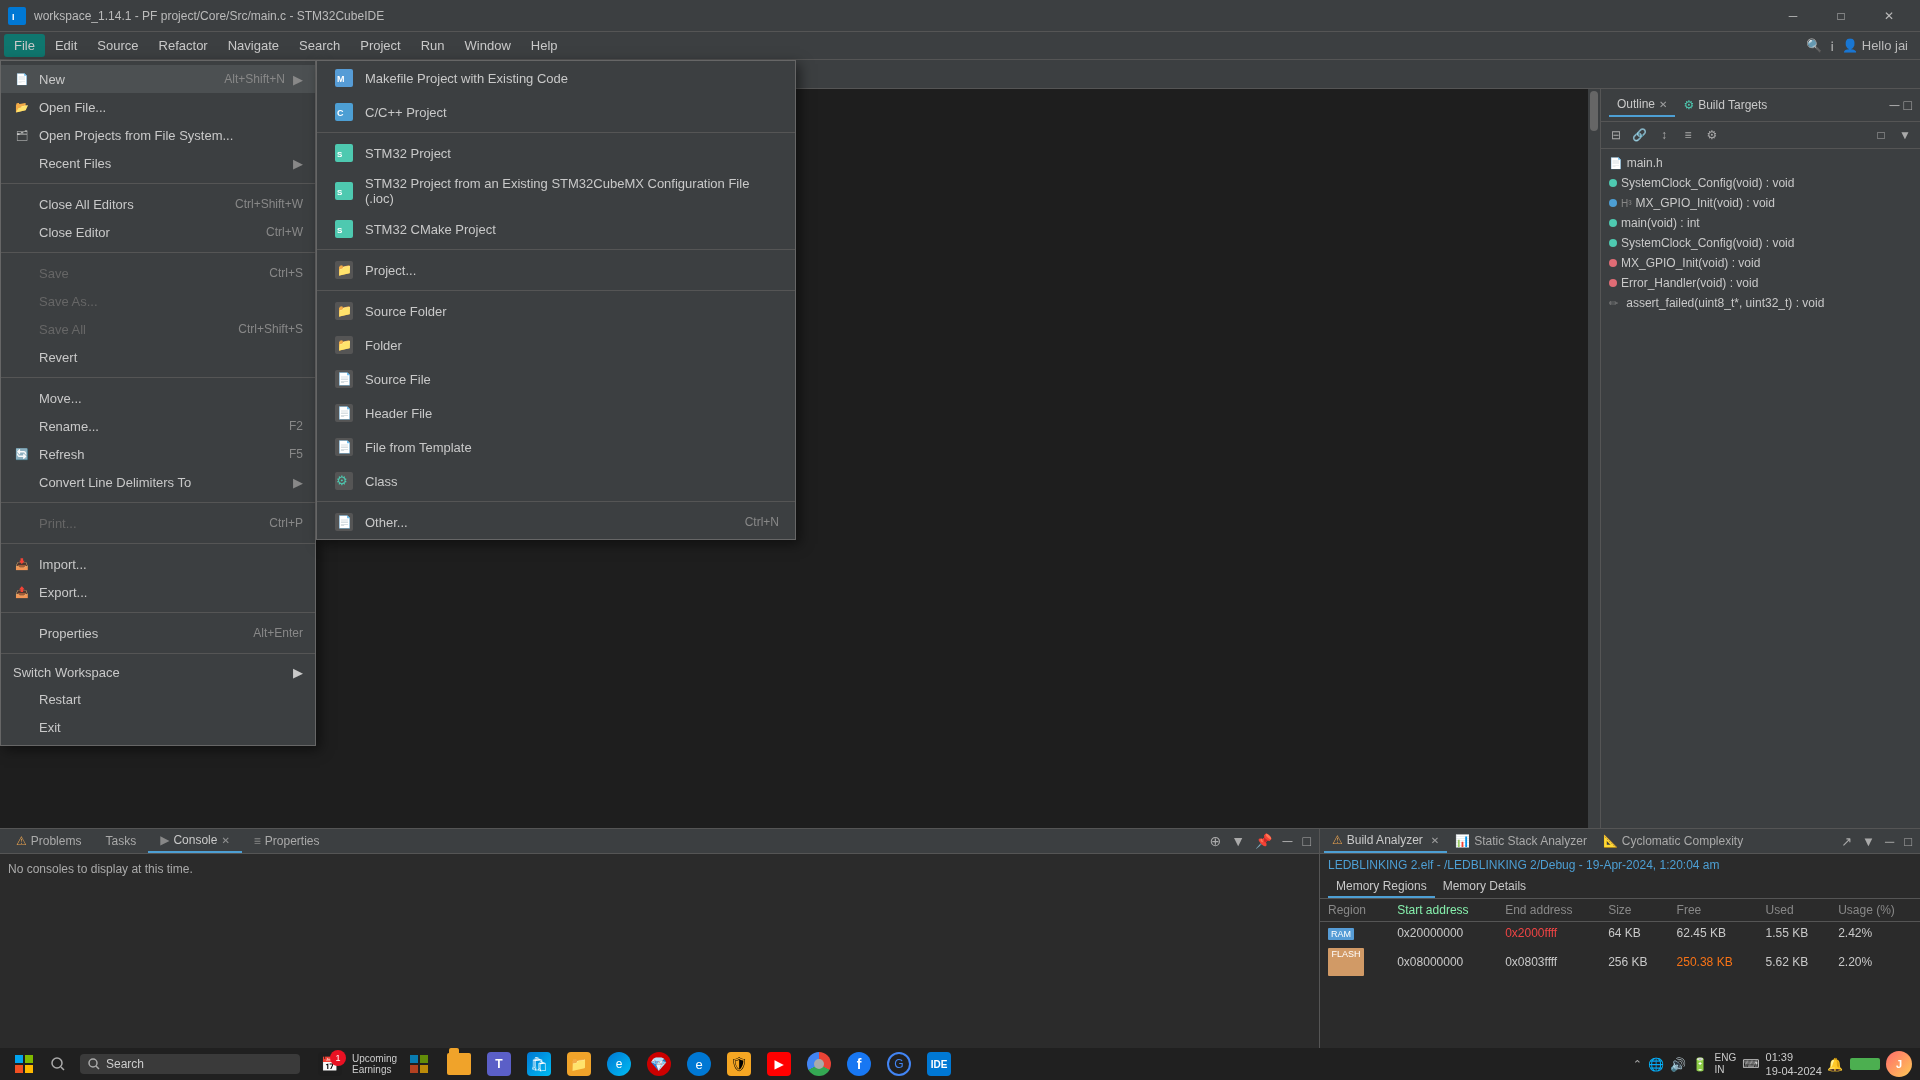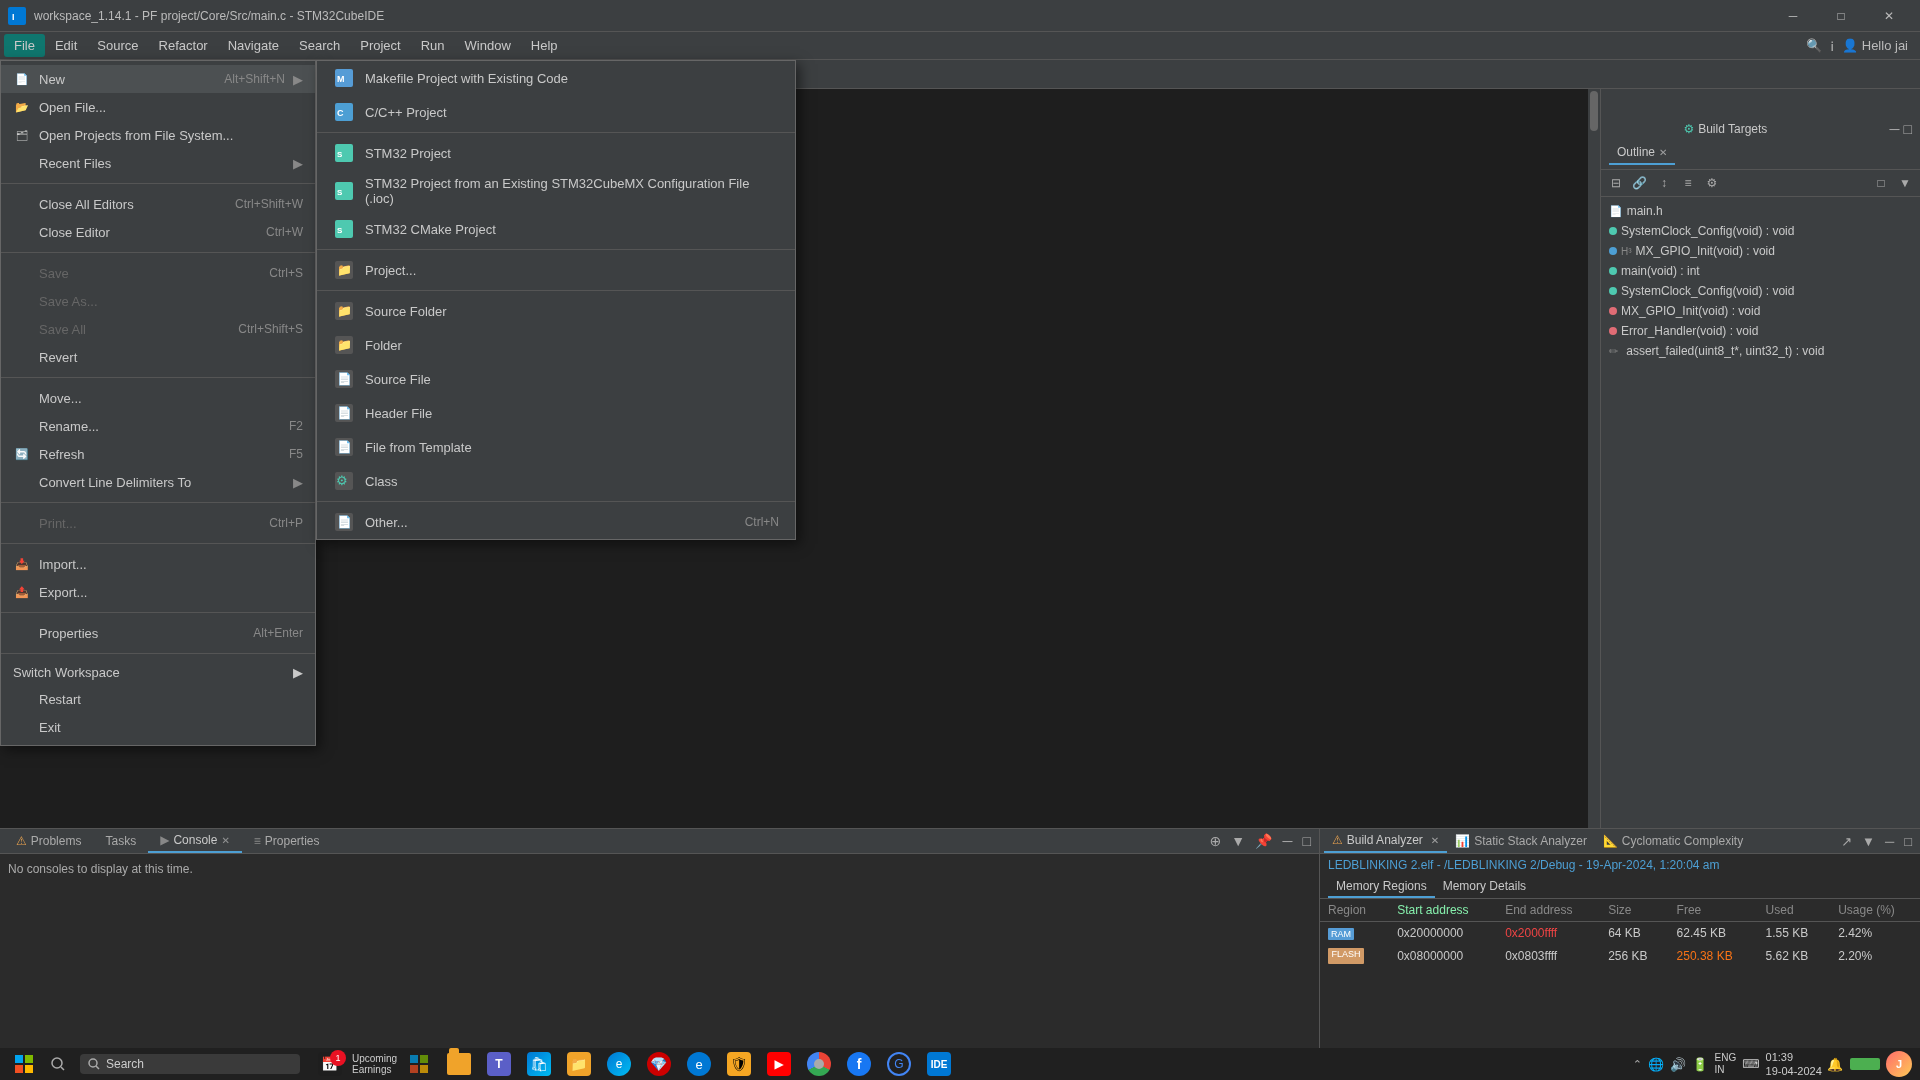--- a/index.html
+++ b/index.html
@@ -119,21 +119,21 @@
       background: #3c3f41;
       border-bottom: 1px solid #555;
       font-size: 12px;
       color: #c9c9c9;
     }
     .outline-tab {
       padding: 4px 8px;
       cursor: pointer;
       display: flex; align-items: center; gap: 4px;
     }
-    .outline-tab.active { border-bottom: 2px solid #4d9fd4; margin-top: 48px; }
+    .outline-tab.active { border-bottom: 2px solid #4d9fd4; }
     #outline-toolbar {
       display: flex;
       padding: 2px 4px;
       border-bottom: 1px solid #555;
       gap: 2px;
     }
     .outline-tool {
       width: 22px; height: 22px;
       display: flex; align-items: center; justify-content: center;
       color: #aaa;
@@ -957,21 +957,21 @@
             </td>
             <td style="padding:4px 8px; color:#c9c9c9;">0x20000000</td>
             <td style="padding:4px 8px; color:#ef4444;">0x2000ffff</td>
             <td style="padding:4px 8px; color:#c9c9c9;">64 KB</td>
             <td style="padding:4px 8px; color:#c9c9c9;">62.45 KB</td>
             <td style="padding:4px 8px; color:#c9c9c9;">1.55 KB</td>
             <td style="padding:4px 8px; color:#c9c9c9;">2.42%</td>
           </tr>
           <tr>
             <td style="padding:4px 8px; color:#c9c9c9;">
-              <span class="mem-icon" style="background:#d19a66; display:inline-block; width:36px; height:16px; border-radius:1px; font-size:9px; color:white; line-height:12px; text-align:center; vertical-align:middle; margin-right:4px;">FLASH</span>
+              <span class="mem-icon" style="background:#d19a66; display:inline-block; width:36px; height:28px; border-radius:1px; font-size:9px; color:white; line-height:12px; text-align:center; vertical-align:middle; margin-right:4px;">FLASH</span>
             </td>
             <td style="padding:4px 8px; color:#c9c9c9;">0x08000000</td>
             <td style="padding:4px 8px; color:#c9c9c9;">0x0803ffff</td>
             <td style="padding:4px 8px; color:#c9c9c9;">256 KB</td>
             <td style="padding:4px 8px; color:#f97316;">250.38 KB</td>
             <td style="padding:4px 8px; color:#c9c9c9;">5.62 KB</td>
             <td style="padding:4px 8px; color:#c9c9c9;margin-left:27px;">2.20%</td>
           </tr>
         </tbody>
       </table>

